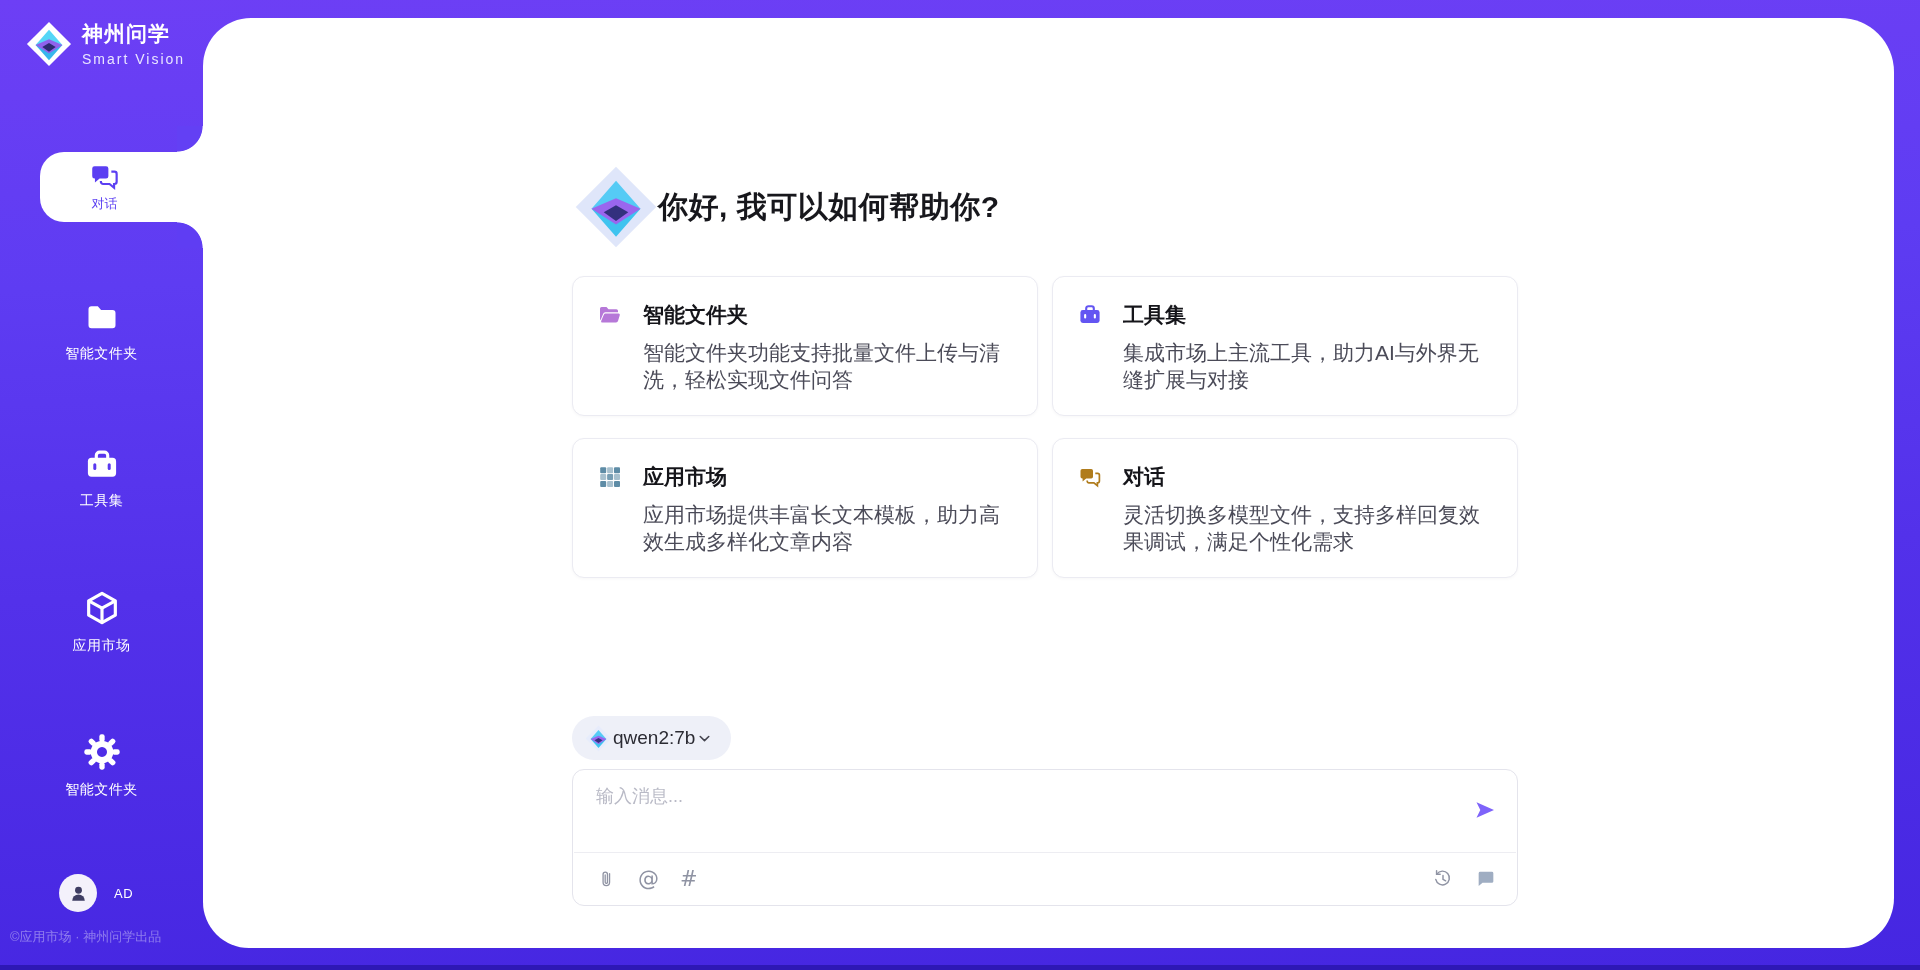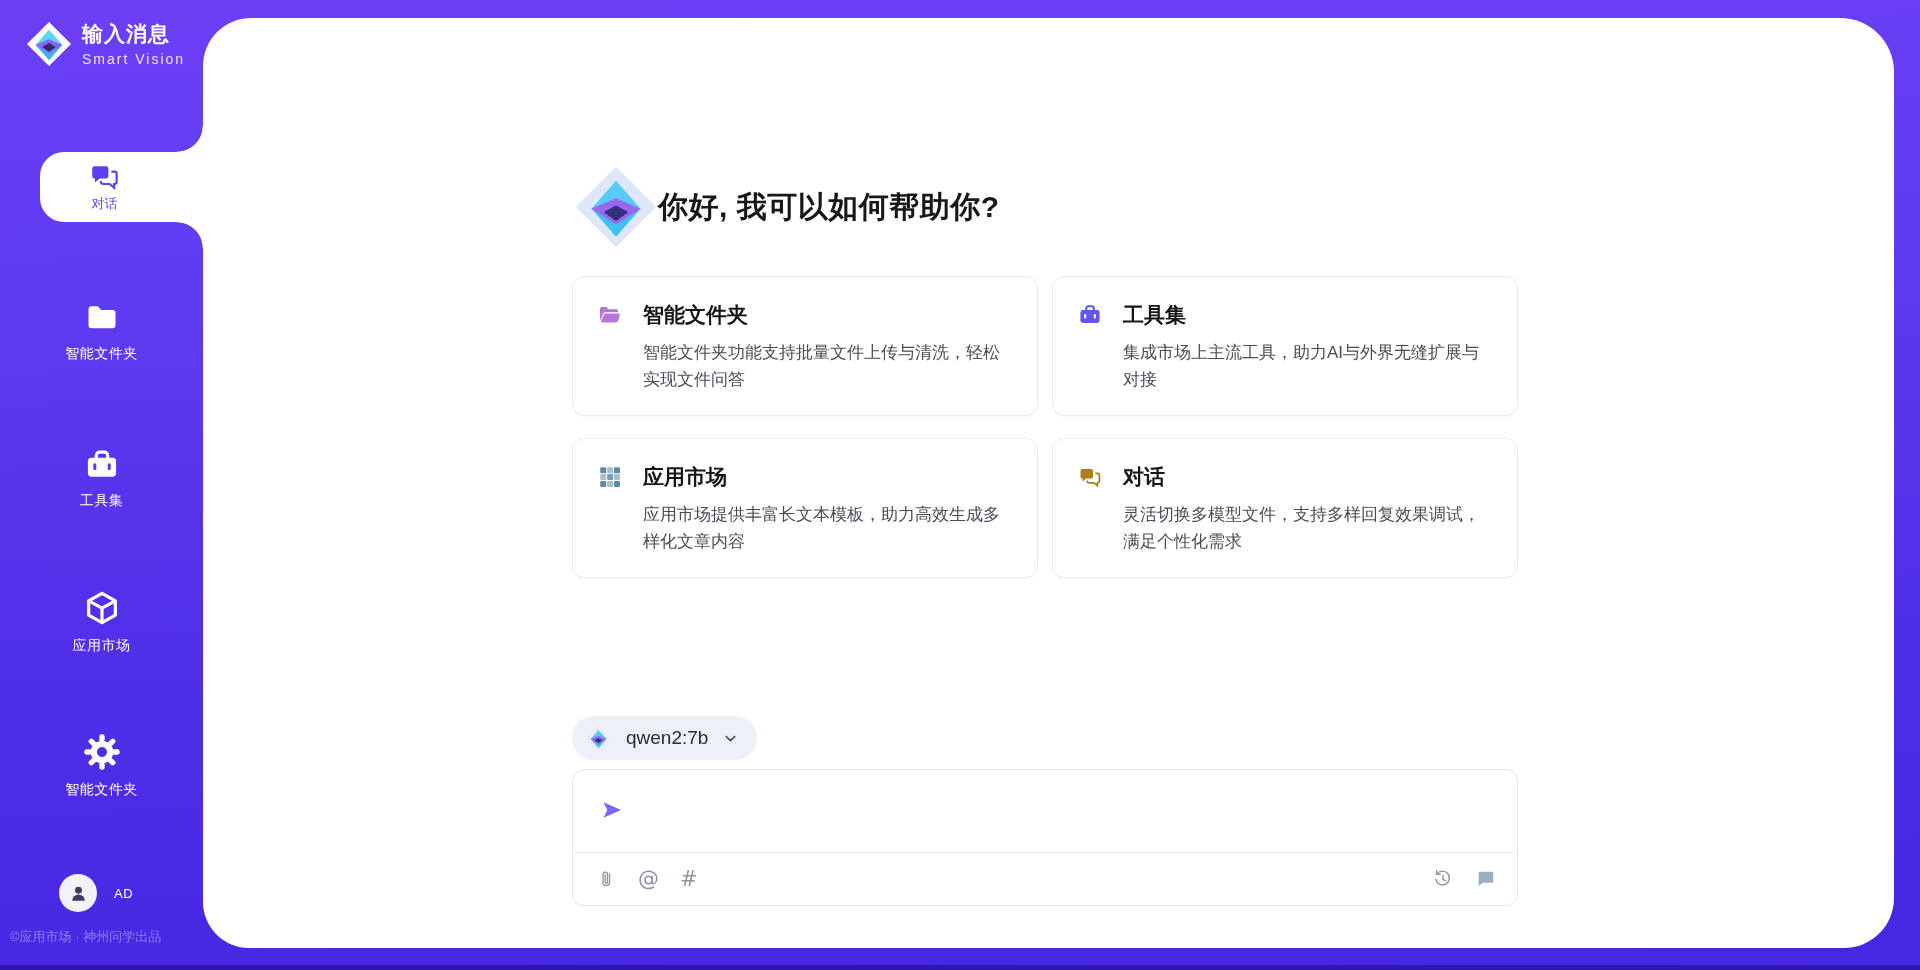--- a/index.html
+++ b/index.html
@@ -59,27 +59,27 @@
     position:absolute; left:369px; top:258px; width:946px;
     display:grid; grid-template-columns:1fr 1fr; column-gap:14px; row-gap:22px;
   }
   .card {
     background:#fff; border:1px solid #ebebf2; border-radius:12px;
     padding:24px 26px 22px 25px; min-height:128px; cursor:pointer;
     box-shadow:0 1px 3px rgba(40,40,80,.04);
   }
   .card-head { display:flex; align-items:center; gap:21px; }
   .card-title { font-size:21px; font-weight:700; color:#15151a; }
-  .card-desc { margin-left:45px; margin-top:10px; font-size:17px; line-height:27px; color:#4b4b58; }
+  .card-desc { margin-left:45px; margin-top:10px; font-size:21px; line-height:27px; color:#4b4b58; }
 
   
   .model-chip {
     position:absolute; left:369px; top:698px; height:44px;
     background:#eef0f8; border-radius:22px; display:flex; align-items:center;
-    padding:0 18px 0 13px; gap:14px; cursor:pointer;
+    padding:0 18px 0 13px; gap:1px; cursor:pointer;
   }
   .model-name { font-size:19px; color:#2b2b33; }
 
   
   .composer {
     position:absolute; left:369px; top:751px; width:946px; height:137px;
     border:1px solid #e4e4ec; border-radius:12px; background:#fff;
     display:flex; flex-direction:column;
   }
   .composer-top { flex:1; display:flex; align-items:flex-start; padding:14px 16px 0 23px; }
@@ -193,20 +193,21 @@
     <span class="model-name">qwen2:7b</span>
     <span class="icon">
       <svg width="17" height="17" viewBox="0 0 24 24">
           <path d="M6 9.2 12 15l6-5.8" fill="none" stroke="#44444e" stroke-width="2.2" stroke-linecap="round" stroke-linejoin="round"></path>
         </svg>
     </span>
   </div>
 
   <div class="composer">
     <div class="composer-top">
+      <textarea class="composer-input" placeholder="输入消息..." style=""></textarea>
       <button class="send-btn">
         <span class="icon">
           <svg width="24" height="24" viewBox="0 0 24 24">
               <path d="M3.5 4.3 21 12 3.5 19.7l3.8-7.7z" fill="#7e63fa"></path>
             </svg>
         </span>
       </button>
     </div>
     <div class="composer-divider"></div>
     <div class="composer-toolbar">
@@ -250,21 +251,21 @@
     <span class="icon">
       <svg width="46" height="46" viewBox="0 0 48 48">
         <path d="M24 1 47 24 24 47 1 24z" fill="#ffffff"></path>
         <path d="M24 9 38 25 10 25z" fill="#55d6f7"></path>
         <path d="M10 25h28L24 41z" fill="#37b6ec"></path>
         <path d="M24 19 38 25 24 34 10 25z" fill="#8f62ec"></path>
         <path d="M24 23 31 27 24 32 17 27z" fill="#2d2a70"></path>
       </svg>
     </span>
     <div class="brand-text">
-      <div class="name">输入消息</div>
+      <div class="name">神州问学</div>
       <div class="sub">Smart Vision</div>
     </div>
   </div>
 
   <div class="nav-item-active">
     <div class="connector top"></div>
     <div class="connector bottom"></div>
     <div class="inner">
       <span class="icon" style="color:#5b3ff2;">
         <svg width="31" height="31" viewBox="0 0 24 24">

